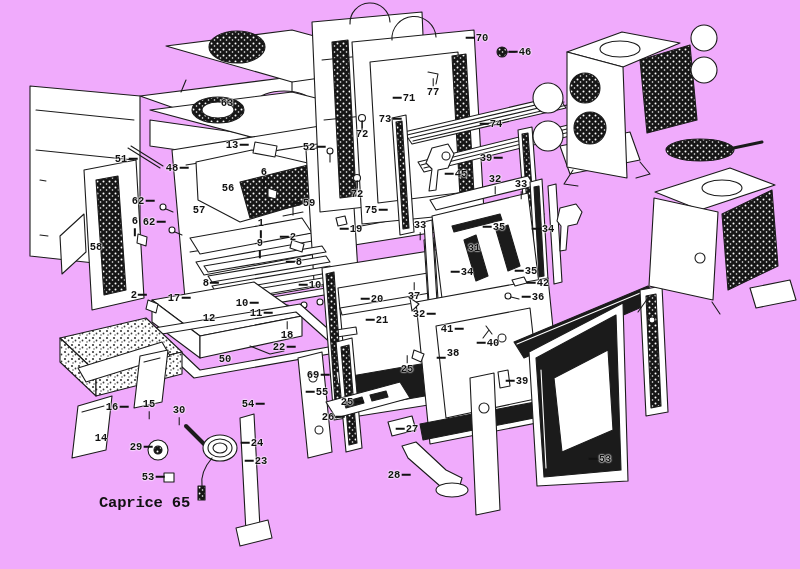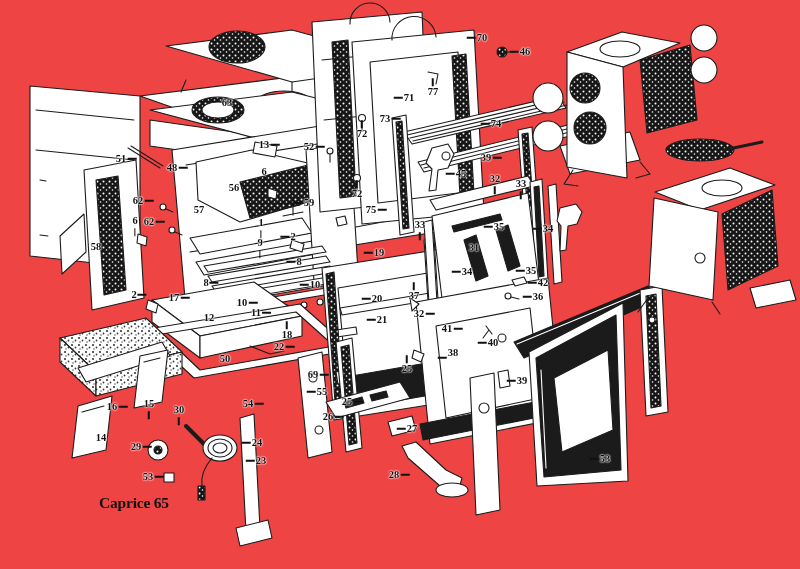--- a/index.html
+++ b/index.html
@@ -1,17 +1,17 @@
 <!DOCTYPE html>
 <html><head>
 <meta charset="utf-8">
 <style>
   html,body{margin:0;padding:0;background:#fff;}
-  .stage{position:relative;width:800px;height:569px;background:#ef4444;overflow:hidden;
-         font-family:Liberation Serif, serif;}
+  .stage{position:relative;width:800px;height:569px;background:#f0abfc;overflow:hidden;
+         font-family:Liberation Mono, monospace;}
   .stage svg{position:absolute;left:0;top:0;}
   #labels{position:absolute;left:0;top:0;width:800px;height:569px;}
   .lbl{position:absolute;transform:translate(-50%,-50%);display:flex;align-items:center;gap:1px;
        font-weight:bold;font-size:10.5px;color:#111;line-height:1;white-space:nowrap;
        text-shadow:0 0 2px #fff,0 0 2px #fff,0 0 1px #fff;}
   .lbl i{display:block;background:#111;}
   .lead-l i,.lead-r i{width:9px;height:1.6px;}
   .lead-u i,.lead-d i{width:1.6px;height:8px;}
   .lead-l i{order:-1;}
   .lead-u{flex-direction:column;}
@@ -297,21 +297,21 @@
         <b>72</b>
         <i></i>
       </div>
       <div class="lbl lead-l" style="left: 491px; top: 124px;">
         <b>74</b>
         <i></i>
       </div>
       <div class="lbl lead-n" style="left: 227px; top: 103px;">
         <b>63</b>
       </div>
-      <div class="lbl lead-r" style="left: 237px; top: 145px; margin-left: 32px;">
+      <div class="lbl lead-r" style="left: 237px; top: 145px;">
         <b>13</b>
         <i></i>
       </div>
       <div class="lbl lead-r" style="left: 314px; top: 147px;">
         <b>52</b>
         <i></i>
       </div>
       <div class="lbl lead-r" style="left: 126px; top: 159px;">
         <b>51</b>
         <i></i>
@@ -329,21 +329,21 @@
         <i></i>
       </div>
       <div class="lbl lead-d" style="left: 264px; top: 177px;">
         <b>6</b>
         <i></i>
       </div>
       <div class="lbl lead-d" style="left: 495px; top: 184px;">
         <b>32</b>
         <i></i>
       </div>
-      <div class="lbl lead-n" style="left: 234px; top: 188px;">
+      <div class="lbl lead-n" style="left: 228px; top: 188px;">
         <b>56</b>
       </div>
       <div class="lbl lead-d" style="left: 521px; top: 189px;">
         <b>33</b>
         <i></i>
       </div>
       <div class="lbl lead-u" style="left: 357px; top: 190px;">
         <b>72</b>
         <i></i>
       </div>
@@ -367,21 +367,21 @@
         <i></i>
       </div>
       <div class="lbl lead-d" style="left: 135px; top: 226px;">
         <b>6</b>
         <i></i>
       </div>
       <div class="lbl lead-l" style="left: 494px; top: 227px;">
         <b>35</b>
         <i></i>
       </div>
-      <div class="lbl lead-l" style="left: 374px; top: 229px; margin-top: 24px;">
+      <div class="lbl lead-l" style="left: 351px; top: 229px;">
         <b>19</b>
         <i></i>
       </div>
       <div class="lbl lead-d" style="left: 420px; top: 230px;">
         <b>33</b>
         <i></i>
       </div>
       <div class="lbl lead-l" style="left: 543px; top: 229px;">
         <b>34</b>
         <i></i>

